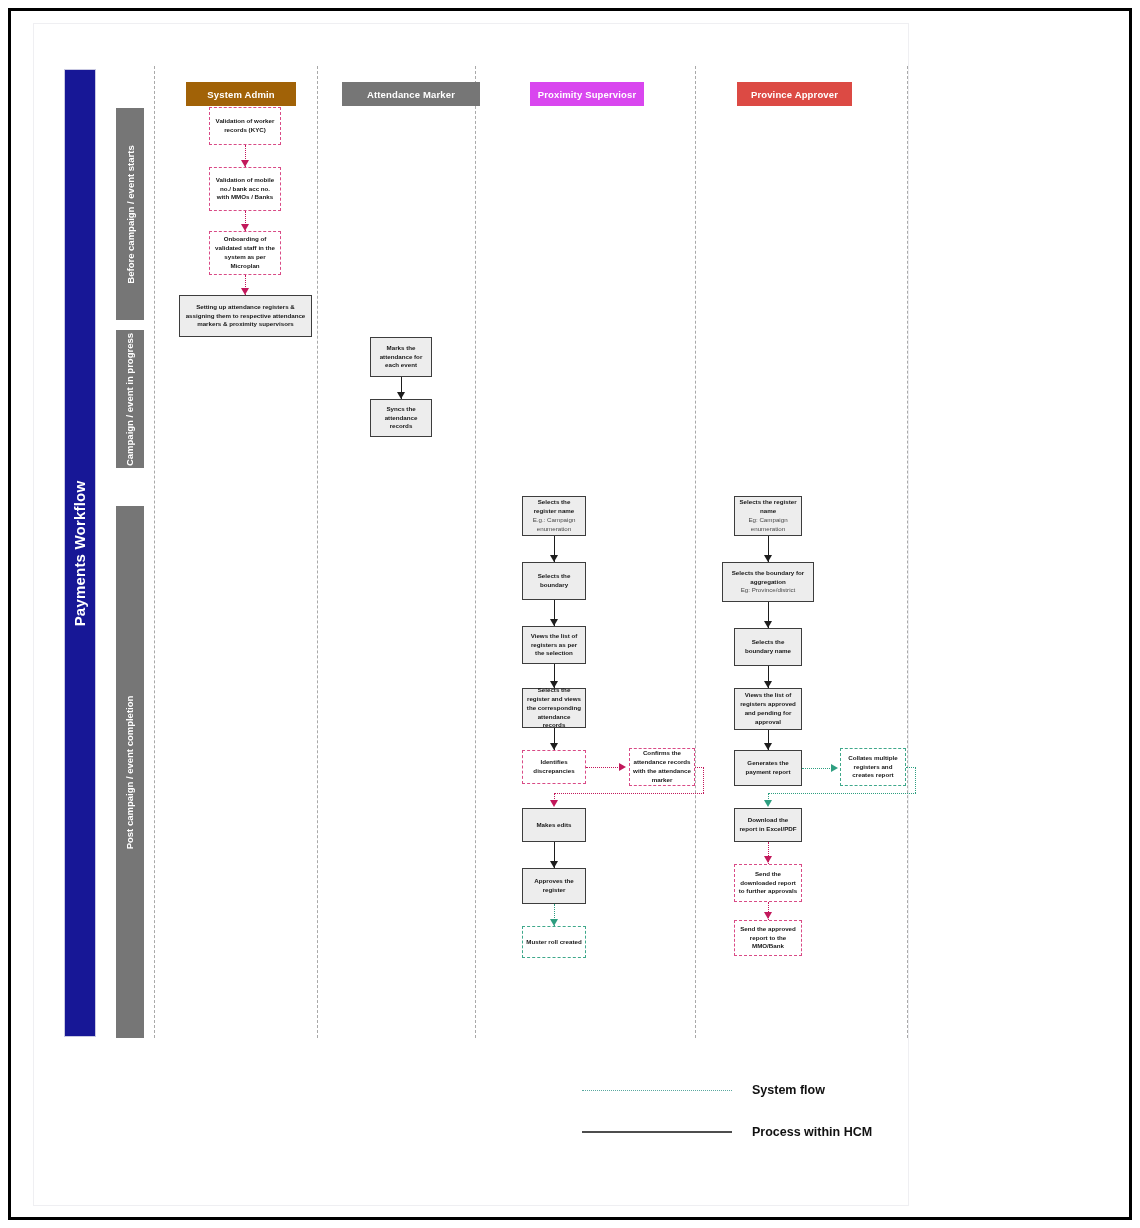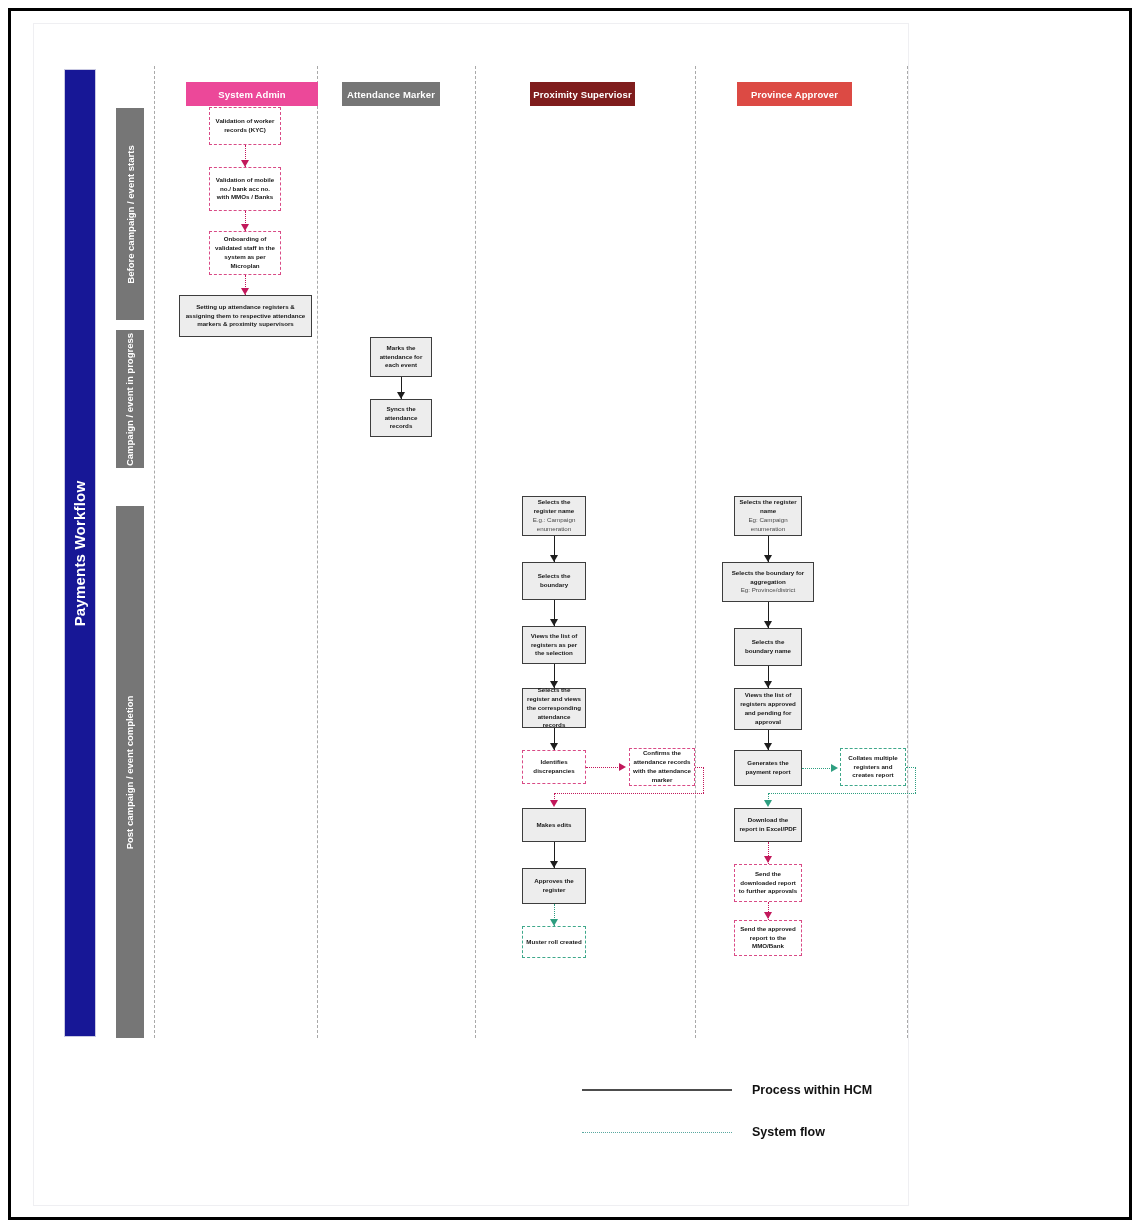--- a/index.html
+++ b/index.html
@@ -179,27 +179,27 @@
     <div class="phase-bar" id="phase-2">
       <span class="vtext">Post campaign / event completion</span>
     </div>
 
     <div class="lane-divider" style="left:120px"></div>
     <div class="lane-divider" style="left:283px"></div>
     <div class="lane-divider" style="left:441px"></div>
     <div class="lane-divider" style="left:661px"></div>
     <div class="lane-divider" style="left:873px"></div>
 
-    <div class="role-header" id="role-0" style="left:152px; width:132px; background:#ec4899">
+    <div class="role-header" id="role-0" style="left:152px; width:110px; background:#a16207">
       <span>System Admin</span>
     </div>
-    <div class="role-header" id="role-1" style="left:308px; width:98px; background:#767676">
+    <div class="role-header" id="role-1" style="left:308px; width:138px; background:#767676">
       <span>Attendance Marker</span>
     </div>
-    <div class="role-header" id="role-2" style="left:496px; width:105px; background:#7f1d1d">
+    <div class="role-header" id="role-2" style="left:496px; width:114px; background:#d946ef">
       <span>Proximity Superviosr</span>
     </div>
     <div class="role-header" id="role-3" style="left:703px; width:115px; background:#dc4a44">
       <span>Province Approver</span>
     </div>
 
     <div class="node outside" style="left:175px; top:83px; width:72px; height:38px">
       <span>Validation of worker records (KYC)</span>
     </div>
     <div class="conn v-pink" style="left:211px; top:121px; height:22px"></div>
@@ -341,23 +341,23 @@
     </div>
     <div class="conn v-pink" style="left:734px; top:878px; height:18px"></div>
     <div class="arrow down-pink" style="left:729.5px; top:888px"></div>
 
     <div class="node outside" style="left:700px; top:896px; width:68px; height:36px">
       <span>Send the approved report to the MMO/Bank</span>
     </div>
 
     <div id="legend">
       <div class="legend-row">
+        <span class="legend-swatch system"></span>
+        <span class="legend-label">System flow</span>
+      </div>
+      <div class="legend-row">
         <span class="legend-swatch hcm"></span>
         <span class="legend-label">Process within HCM</span>
       </div>
-      <div class="legend-row">
-        <span class="legend-swatch system"></span>
-        <span class="legend-label">System flow</span>
-      </div>
     </div>
 
   </div>
 </div>
 
 </body></html>

